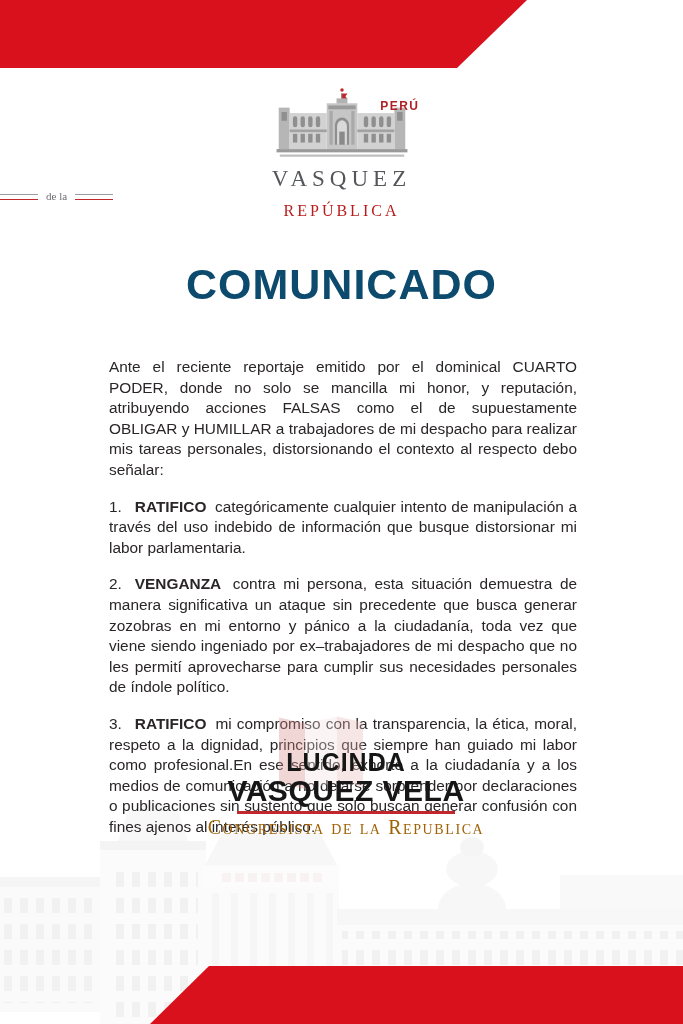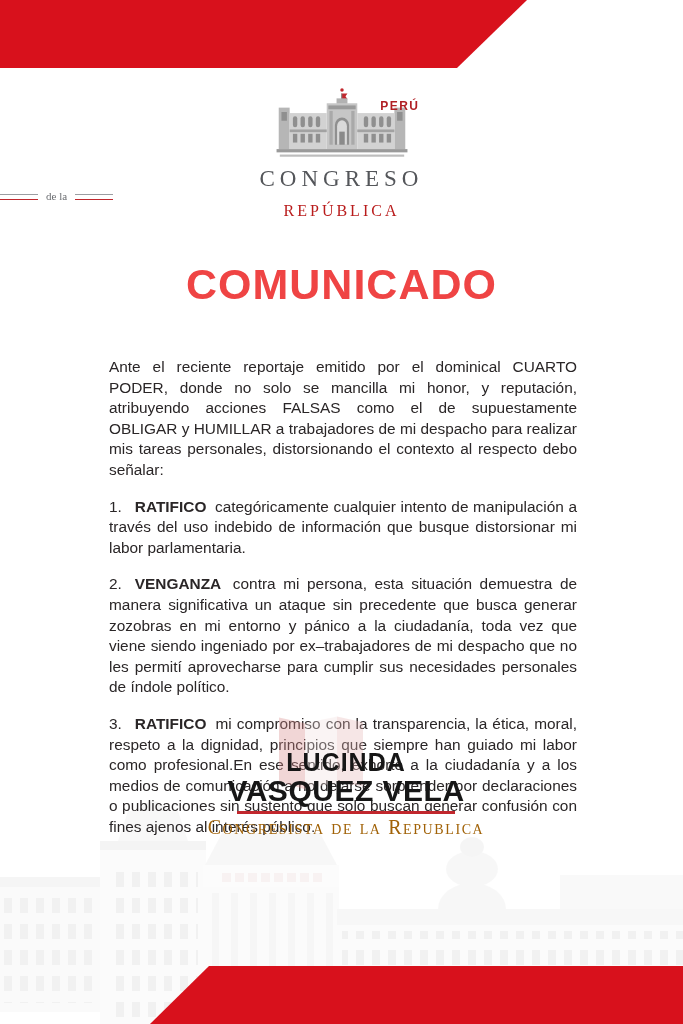--- a/index.html
+++ b/index.html
@@ -38,21 +38,21 @@
   .wm-dela-row{display:flex;align-items:center;justify-content:flex-start;gap:8px;margin:1px 0 1px;}
   .wm-rule{width:38px;height:4px;border-top:1px solid #9b9da1;border-bottom:1px solid #c1272d;}
   .wm-dela{font-family:"Liberation Serif",serif;color:#6a6c70;font-size:11px;line-height:1;}
   .wm-republica{
     font-family:Liberation Serif, serif;color:#b91c1c;
     font-size:16px;letter-spacing:3px;line-height:1.05;
   }
   
   .title{
     position:absolute;top:260px;left:0;width:683px;text-align:center;
-    font-size:43px;font-weight:bold;letter-spacing:1px;color:#ef4444;z-index:2;
+    font-size:43px;font-weight:bold;letter-spacing:1px;color:#0c4a6e;z-index:2;
   }
   
   .body{
     position:absolute;top:341px;left:93px;width:500px;z-index:2;
     font-size:15.4px;line-height:20.6px;text-align:justify;color:#2a2627;
   }
   .body p{margin:16px;}
   .num{margin-right:13px;}
   .kw{font-weight:bold;margin-right:4px;}
   
@@ -173,21 +173,21 @@
           <rect x="94" y="42" width="4" height="8"></rect>
           <rect x="101" y="42" width="4" height="8"></rect>
         </g>
         <rect x="74" y="38" width="34" height="2.5" fill="#a2a2a2"></rect>
 
         <rect x="0" y="56" width="120" height="3" fill="#9a9a9a"></rect>
         <rect x="3" y="61" width="114" height="2" fill="#bdbdbd"></rect>
       </svg>
       <span class="peru-label">PERÚ</span>
     </div>
-    <div class="wm-congreso">CONGRESO</div>
+    <div class="wm-congreso">VASQUEZ</div>
     <div class="wm-dela-row">
       <span class="wm-rule"></span>
       <span class="wm-dela">de la</span>
       <span class="wm-rule"></span>
     </div>
     <div class="wm-republica">REPÚBLICA</div>
   </div>
 
   <div class="title">COMUNICADO</div>
 

